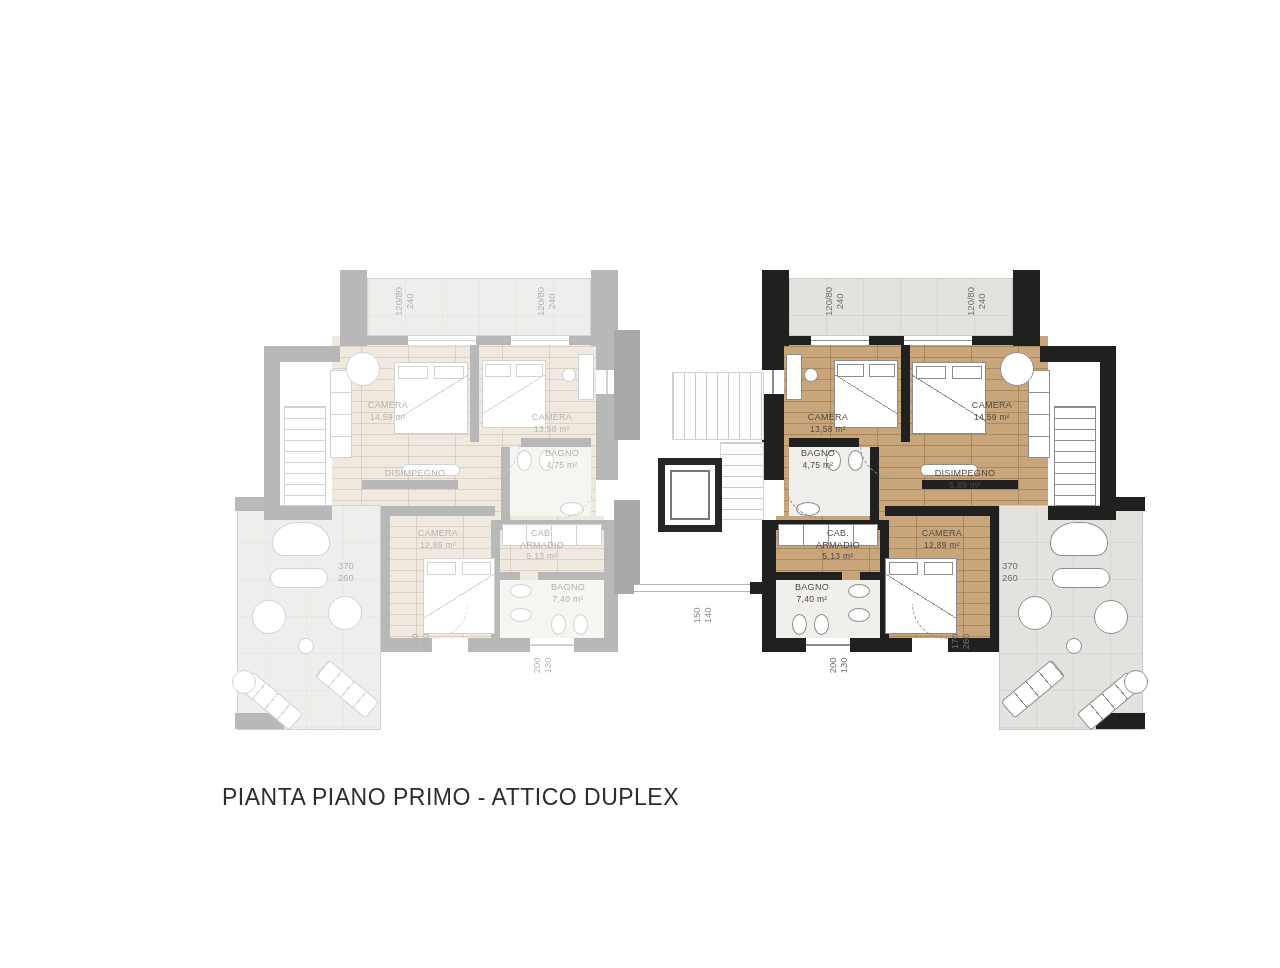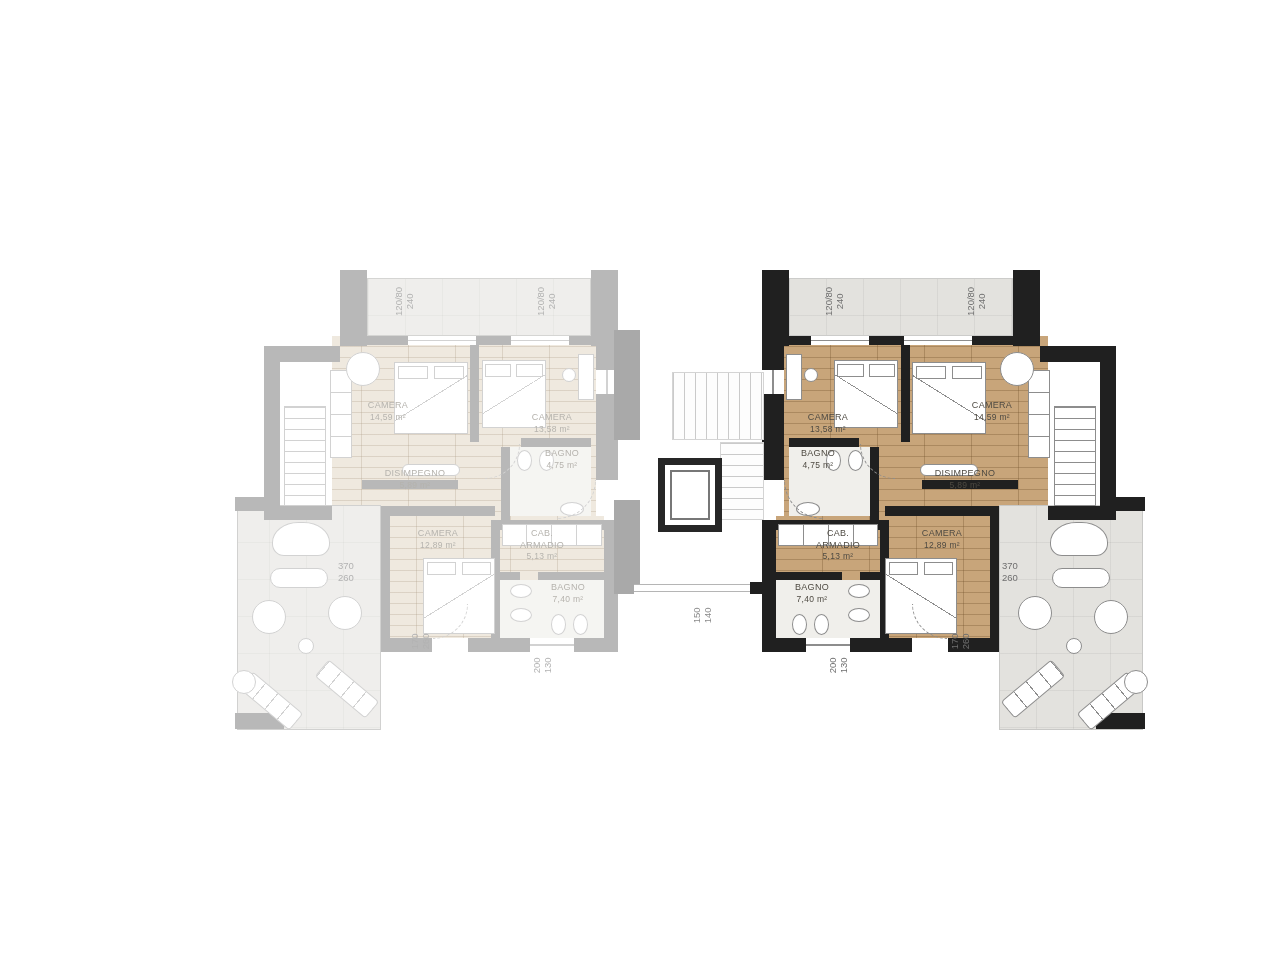--- a/index.html
+++ b/index.html
@@ -349,13 +349,14 @@
     </div>
     <div class="cw" style="left:30px;top:254px;width:134px;height:8px;"></div>
     <div class="wg" style="left:14px;top:252px;width:20px;height:12px;"></div>
     <div class="wd" style="left:150px;top:252px;width:16px;height:12px;"></div>
     <div class="vdim" style="left:84px;top:274px;width:36px;">
       <span>150</span>
         <span>140</span>
       </div>
   </div>
 
+  <div class="plan-title">PIANTA PIANO PRIMO - ATTICO DUPLEX</div>
 </div>
 
 </body></html>

